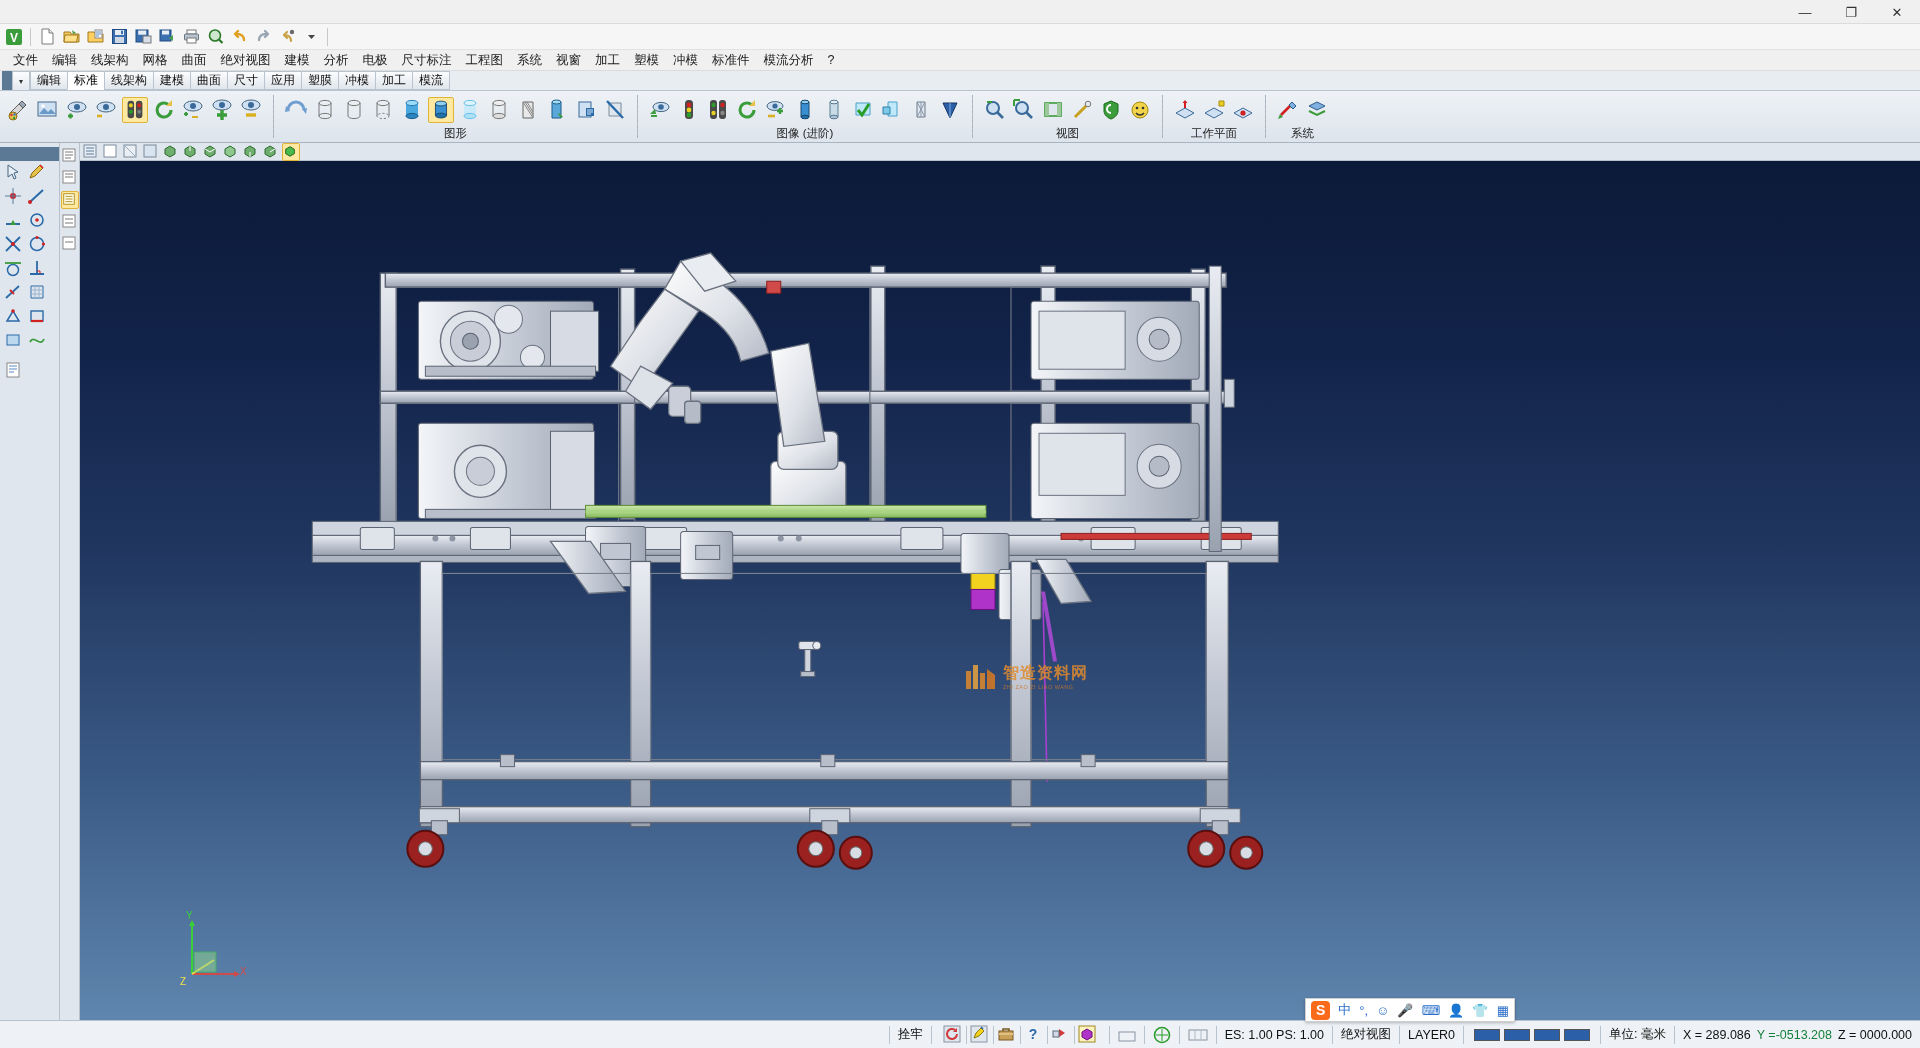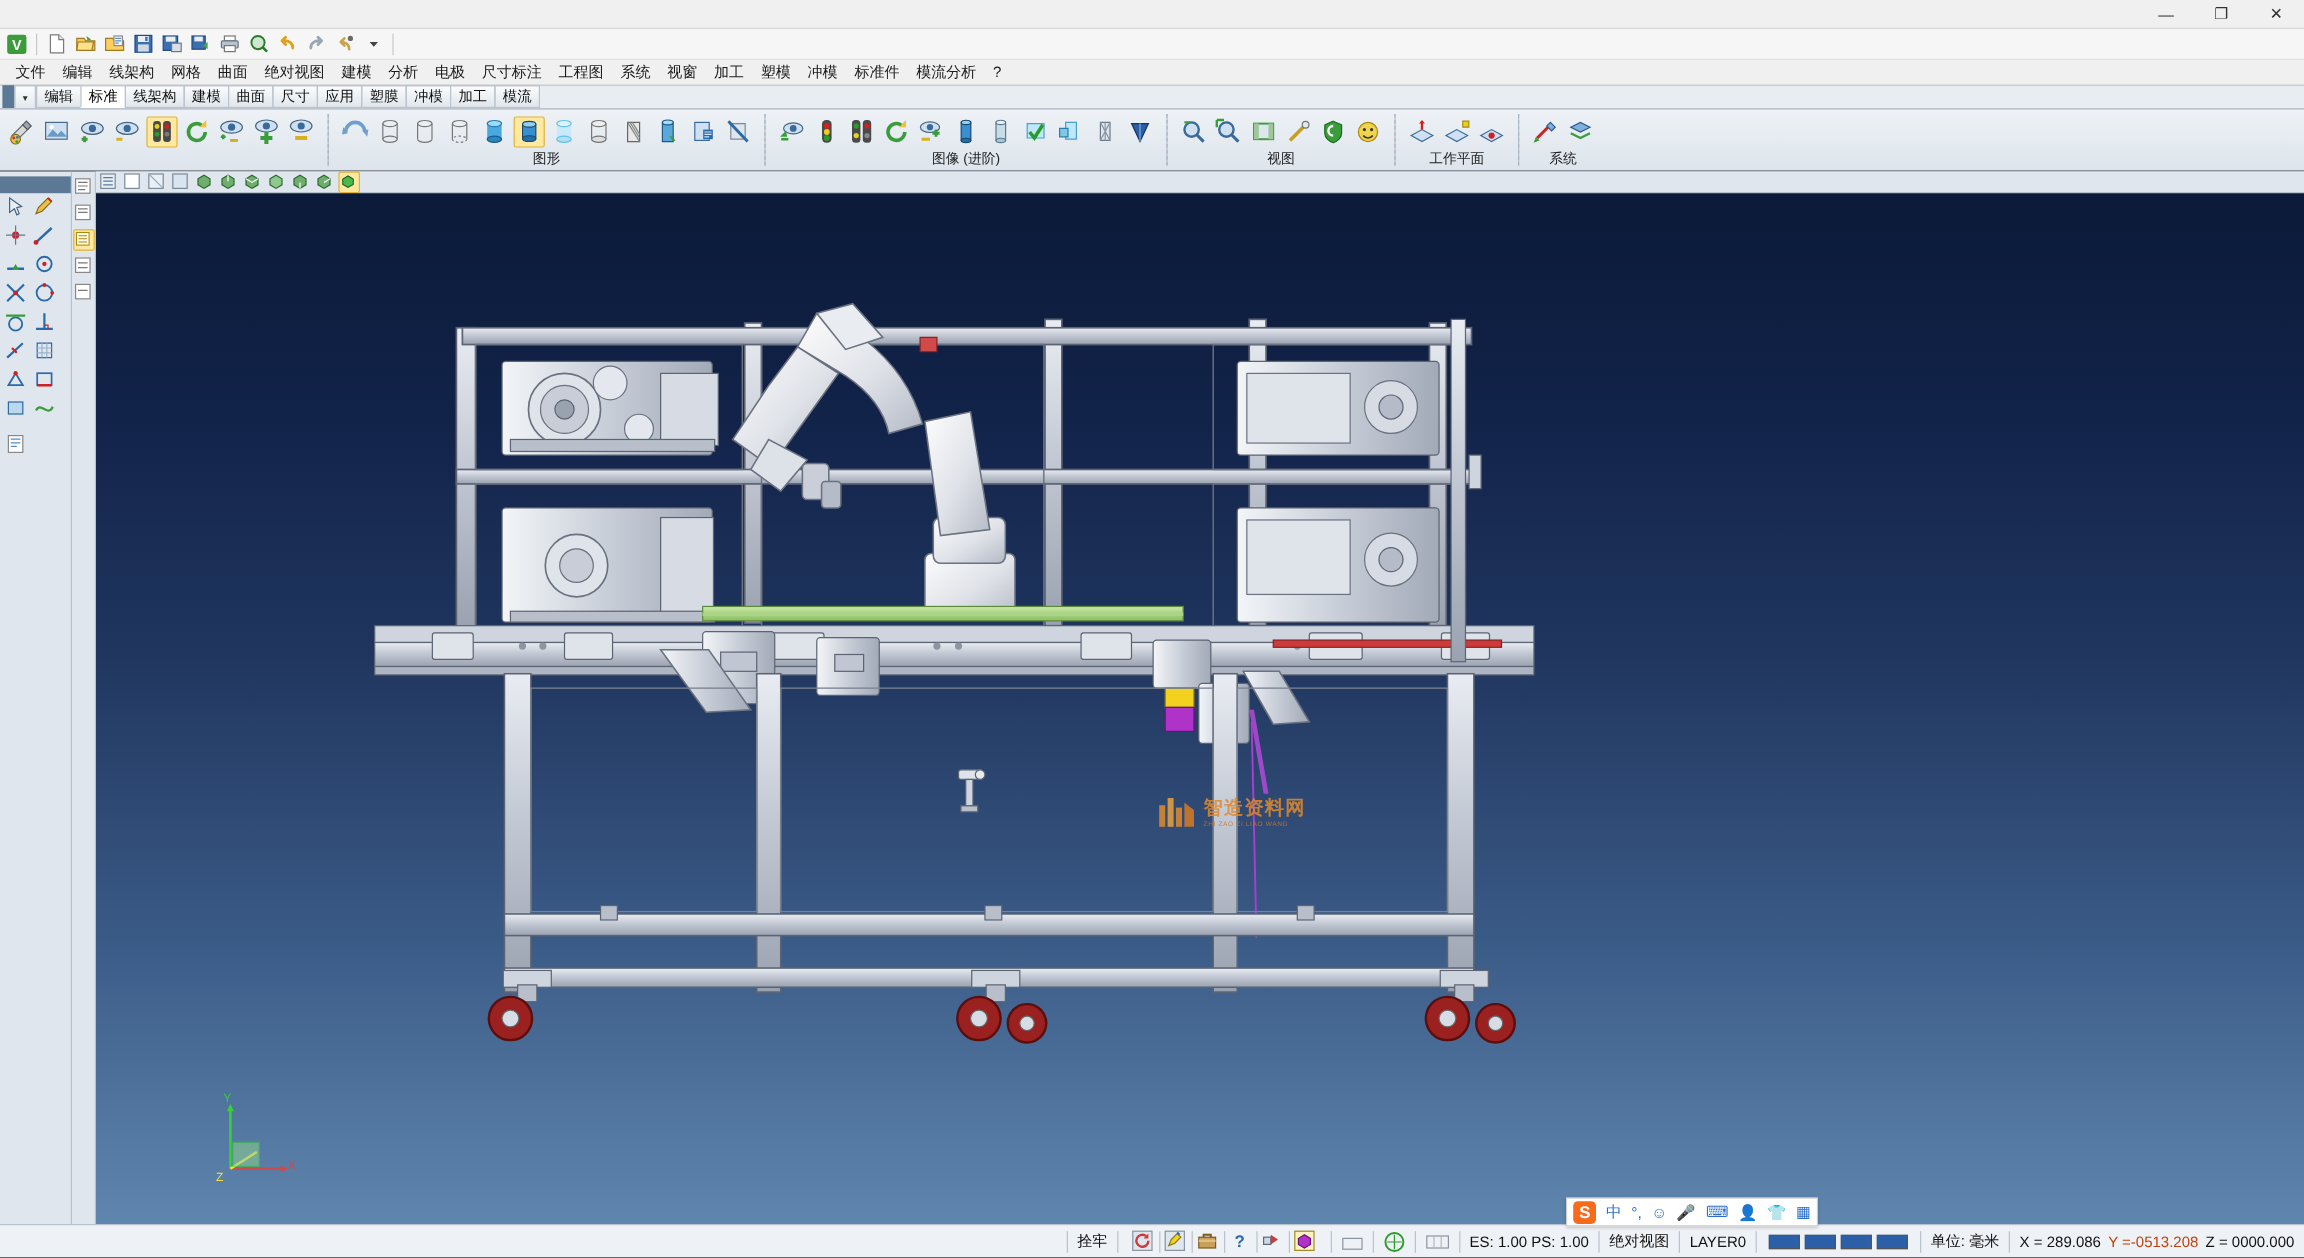--- a/index.html
+++ b/index.html
@@ -1073,21 +1073,21 @@
     <span class="swatch" style="background:#2b5fa8"></span>
     <span class="swatch" style="background:#2b5fa8"></span>
     <span class="swatch" style="background:#2b5fa8"></span>
     <span class="swatch" style="background:#2b5fa8"></span>
   </div>
   <div class="div"></div>
   <div class="sect">单位: 毫米</div>
   <div class="div"></div>
   <div class="sect">
     <span>X = 289.086</span>
-    <span style="color:#c2410c;margin-left:6px">Y =-0513.208</span>
+    <span style="color:#15803d;margin-left:6px">Y =-0513.208</span>
     <span style="margin-left:6px">Z = 0000.000</span>
   </div>
 
   <div id="imebar">
     <span class="logo">S</span>
     <span class="ii">中</span>
     <span class="ii">°,</span>
     <span class="ii">☺</span>
     <span class="ii">🎤</span>
     <span class="ii">⌨</span>

